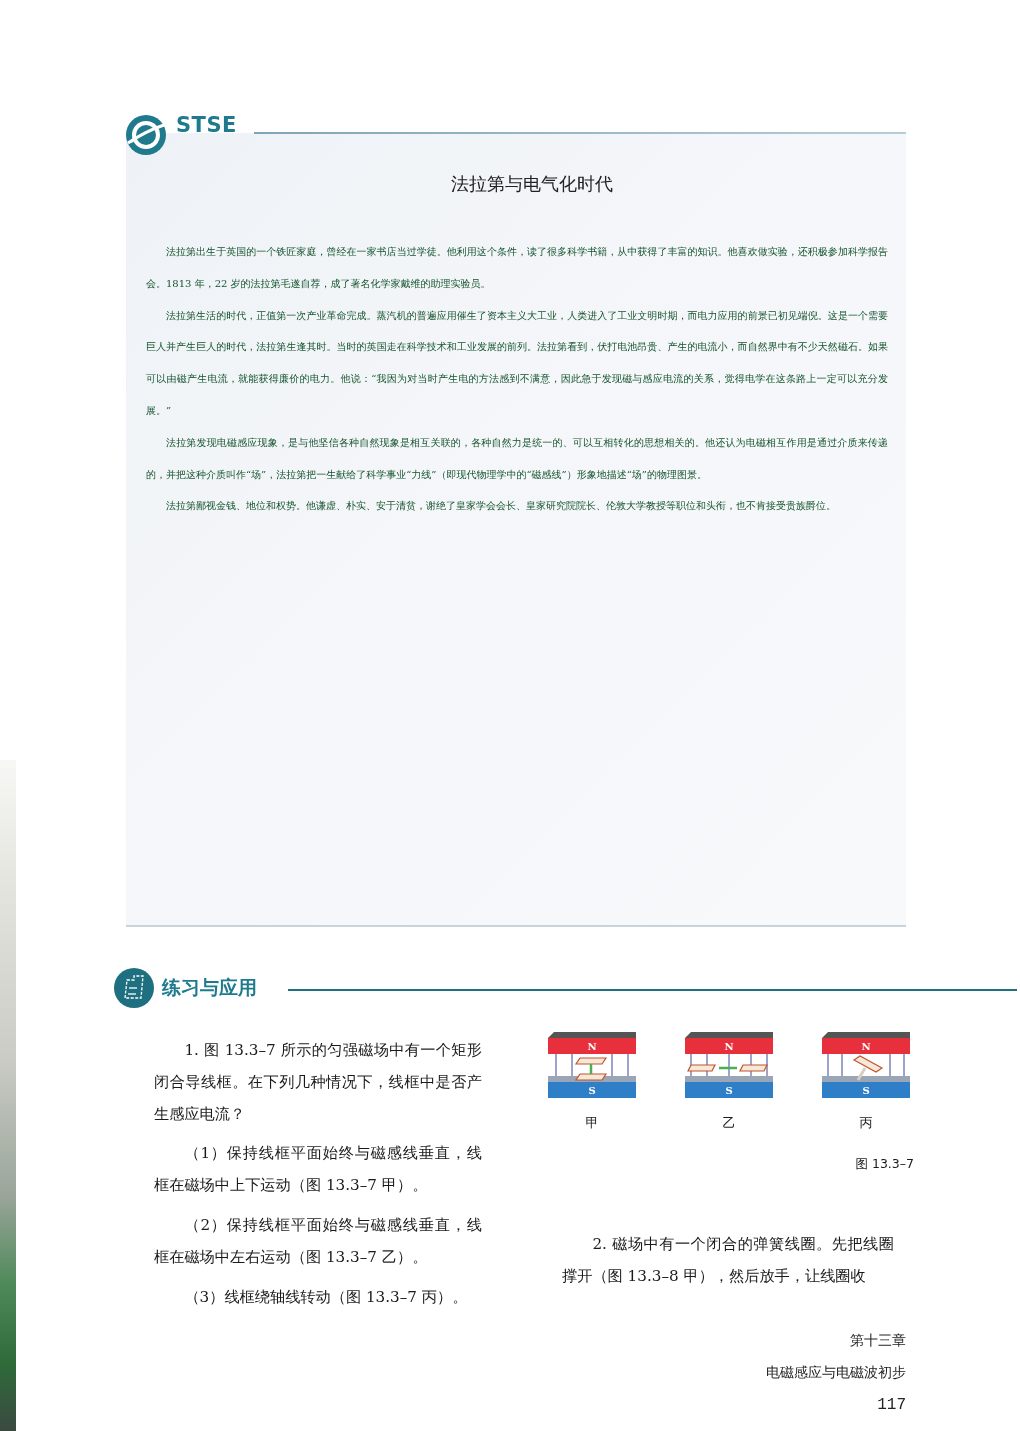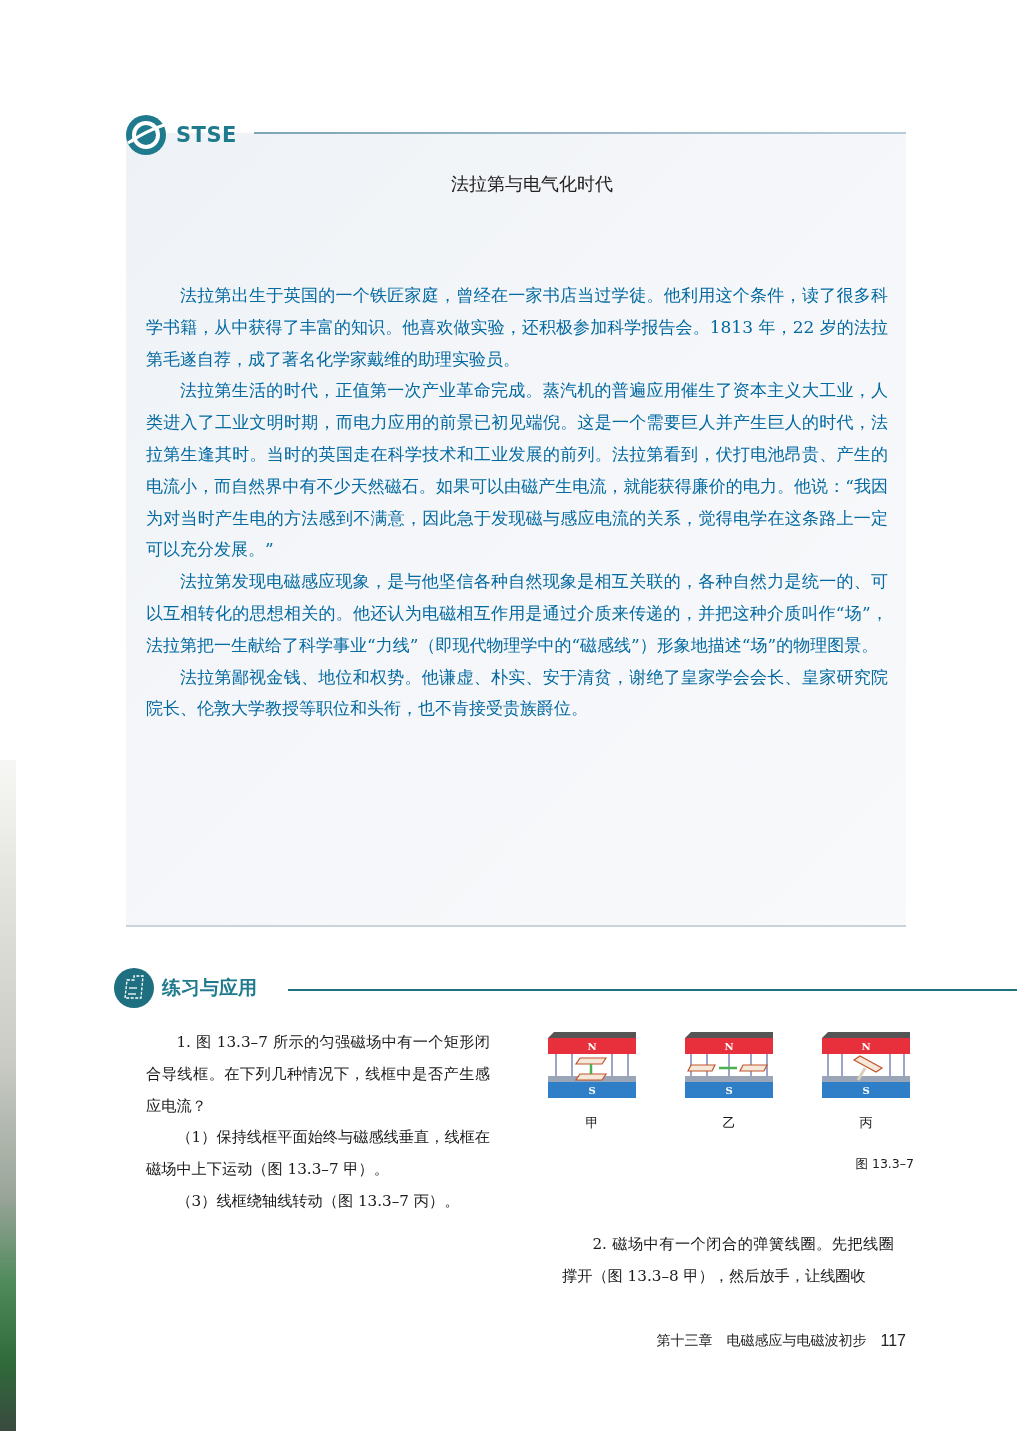--- a/index.html
+++ b/index.html
@@ -13,72 +13,72 @@
   .left-strip {
     position:absolute; left:0; top:760px; width:16px; height:671px;
     background:linear-gradient(180deg,#f7f7f5 0%,#e3e3dd 20%,#c9cbc4 45%,#9aa59a 65%,#4f8a5a 78%,#2f6a3a 90%,#3a4a40 100%);
   }
   
   .stse-box {
     position:absolute; left:126px; top:133px; width:780px; height:792px;
     background:linear-gradient(135deg,#eef2f6 0%,#f4f6f9 40%,#f8f9fb 100%);
     border-bottom:2px solid #c9d3dc;
   }
-  .stse-header { position:absolute; left:124px; top:113px; height:44px; display:flex; align-items:center; }
+  .stse-header { position:absolute; left:124px; top:113px; height:44px; display:flex; align-items:flex-start; }
   .stse-logo { width:44px; height:44px; }
   .stse-label {
     font-family:"DejaVu Sans","Liberation Sans",sans-serif; font-size:21px; font-weight:bold;
     color:#1e7a8c; margin-left:8px; letter-spacing:0.5px;
   }
   .stse-line {
     position:absolute; left:254px; top:132px; width:652px; height:2px;
     background:linear-gradient(90deg,#7fa5b8,#b8ccd8);
   }
   .article-title {
     position:absolute; left:142px; width:780px; top:172px; text-align:center;
     font-family:"DejaVu Sans","Liberation Sans",sans-serif; font-size:18px; color:#222;
   }
   .article-body {
     position:absolute; left:146px; top:236px; width:742px;
-    font-size:17px; line-height:31.8px; color:#0369a1;margin-top:44px;
+    font-size:10px; line-height:31.8px; color:#14532d;
   }
   .article-body p { margin:0; text-indent:2em; text-align:justify; }
   
   .ex-header { position:absolute; left:112px; top:966px; display:flex; align-items:center; }
   .ex-icon { width:44px; height:44px; }
   .ex-label {
     font-family:"DejaVu Sans","Liberation Sans",sans-serif; font-size:19px; font-weight:bold;
     color:#1e7a8c; margin-left:6px;
   }
   .ex-line { position:absolute; left:288px; top:989px; width:729px; height:2px; background:#1f6f7e; }
   .ex-left {
     position:absolute; left:146px; top:1027px; width:344px;
     font-size:15.2px; line-height:31.8px;
   }
-  .ex-left p { margin:0; text-indent:2em; text-align:justify; }
+  .ex-left p { margin:8px; text-indent:2em; text-align:justify; }
   .ex-right {
     position:absolute; left:550px; top:1217px; width:356px;
     font-size:15.2px; line-height:31.8px;
   }
   .ex-right p { margin:12px; text-indent:2em; text-align:justify; }
   .figure { position:absolute; left:544px; top:1030px; width:370px; }
   .fig-row { display:flex; justify-content:space-between; }
   .fig-item { width:96px; text-align:center; }
   .fig-item svg { width:96px; height:70px; display:block; }
   .fig-cap {
     font-family:"DejaVu Sans","Liberation Sans",sans-serif; font-size:13px; margin-top:14px;
   }
   .fig-title {
     text-align:right; font-family:"DejaVu Sans","Liberation Sans",sans-serif;
     font-size:12.5px; margin-top:24px; margin-left:-30px;
   }
   .footer {
     position:absolute; right:114px; top:1332px;
-    font-family:Liberation Sans, sans-serif; font-size:14px; color:#222;
-    display:flex; gap:14px; align-items:center;
+    font-family:Liberation Mono, monospace; font-size:14px; color:#222;
+    display:flex; gap:14px; align-items:flex-end;flex-direction:column;
   }
   .footer .page-num { font-size:16px; }
 </style>
 </head>
 <body>
 
 <div class="left-strip"></div>
 
 <div class="stse-box"></div>
 <div class="stse-line"></div>
@@ -107,20 +107,21 @@
     <line x1="17" y1="22" x2="25" y2="22" stroke="#ffffff" stroke-width="1.3"></line>
     <line x1="16" y1="28" x2="24" y2="28" stroke="#ffffff" stroke-width="1.3"></line>
   </svg>
   <span class="ex-label">练习与应用</span>
 </div>
 <div class="ex-line"></div>
 
 <div class="ex-left">
   <p>1. 图 13.3–7 所示的匀强磁场中有一个矩形闭合导线框。在下列几种情况下，线框中是否产生感应电流？</p>
   <p>（1）保持线框平面始终与磁感线垂直，线框在磁场中上下运动（图 13.3–7 甲）。</p>
+  <p>（2）保持线框平面始终与磁感线垂直，线框在磁场中左右运动（图 13.3–7 乙）。</p>
   <p>（3）线框绕轴线转动（图 13.3–7 丙）。</p>
 </div>
 
 <div class="figure">
   <div class="fig-row">
     <div class="fig-item">
       <svg viewBox="0 0 96 70">
         <polygon points="4,8 10,2 92,2 92,8" fill="#555"></polygon>
         <rect x="4" y="8" width="88" height="16" fill="#e8303c"></rect>
         <text x="48" y="20" font-size="10" font-weight="bold" fill="#fff" text-anchor="middle" font-family="DejaVu Serif, serif">N</text>

